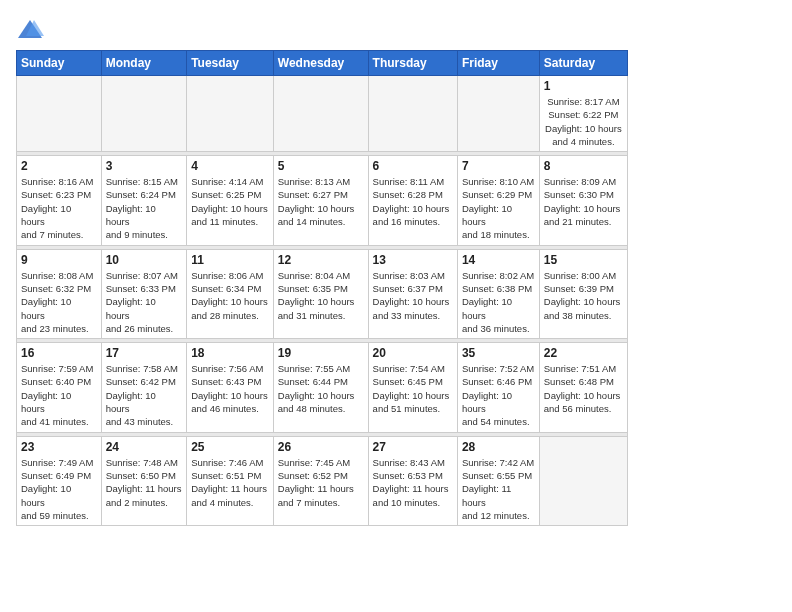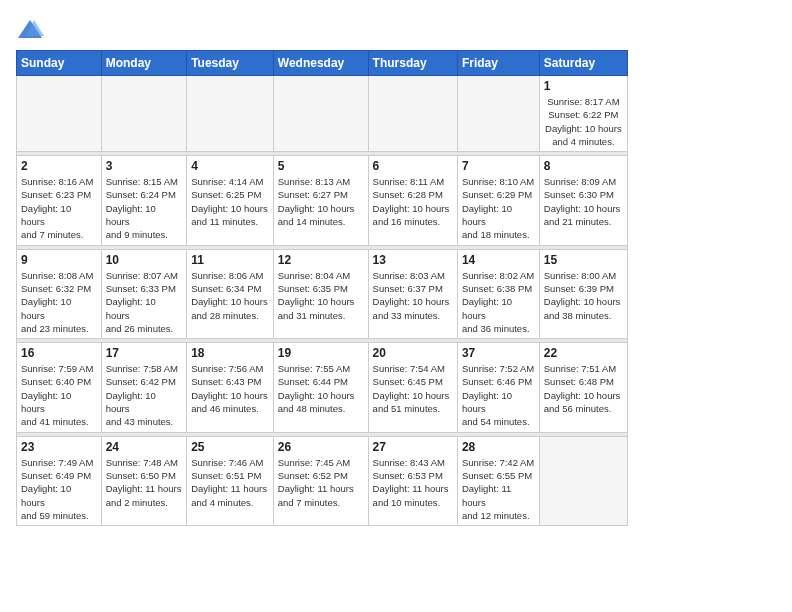--- a/index.html
+++ b/index.html
@@ -314,21 +314,21 @@
 and 48 minutes.</div>
           </td>
           <td>
             <div class="day-number">20</div>
             <div class="day-info" style="white-space: pre-line;">Sunrise: 7:54 AM
 Sunset: 6:45 PM
 Daylight: 10 hours
 and 51 minutes.</div>
           </td>
           <td>
-            <div class="day-number">37</div>
+            <div class="day-number">35</div>
             <div class="day-info" style="white-space: pre-line;">Sunrise: 7:52 AM
 Sunset: 6:46 PM
 Daylight: 10 hours
 and 54 minutes.</div>
           </td>
           <td>
             <div class="day-number">22</div>
             <div class="day-info" style="white-space: pre-line;">Sunrise: 7:51 AM
 Sunset: 6:48 PM
 Daylight: 10 hours

